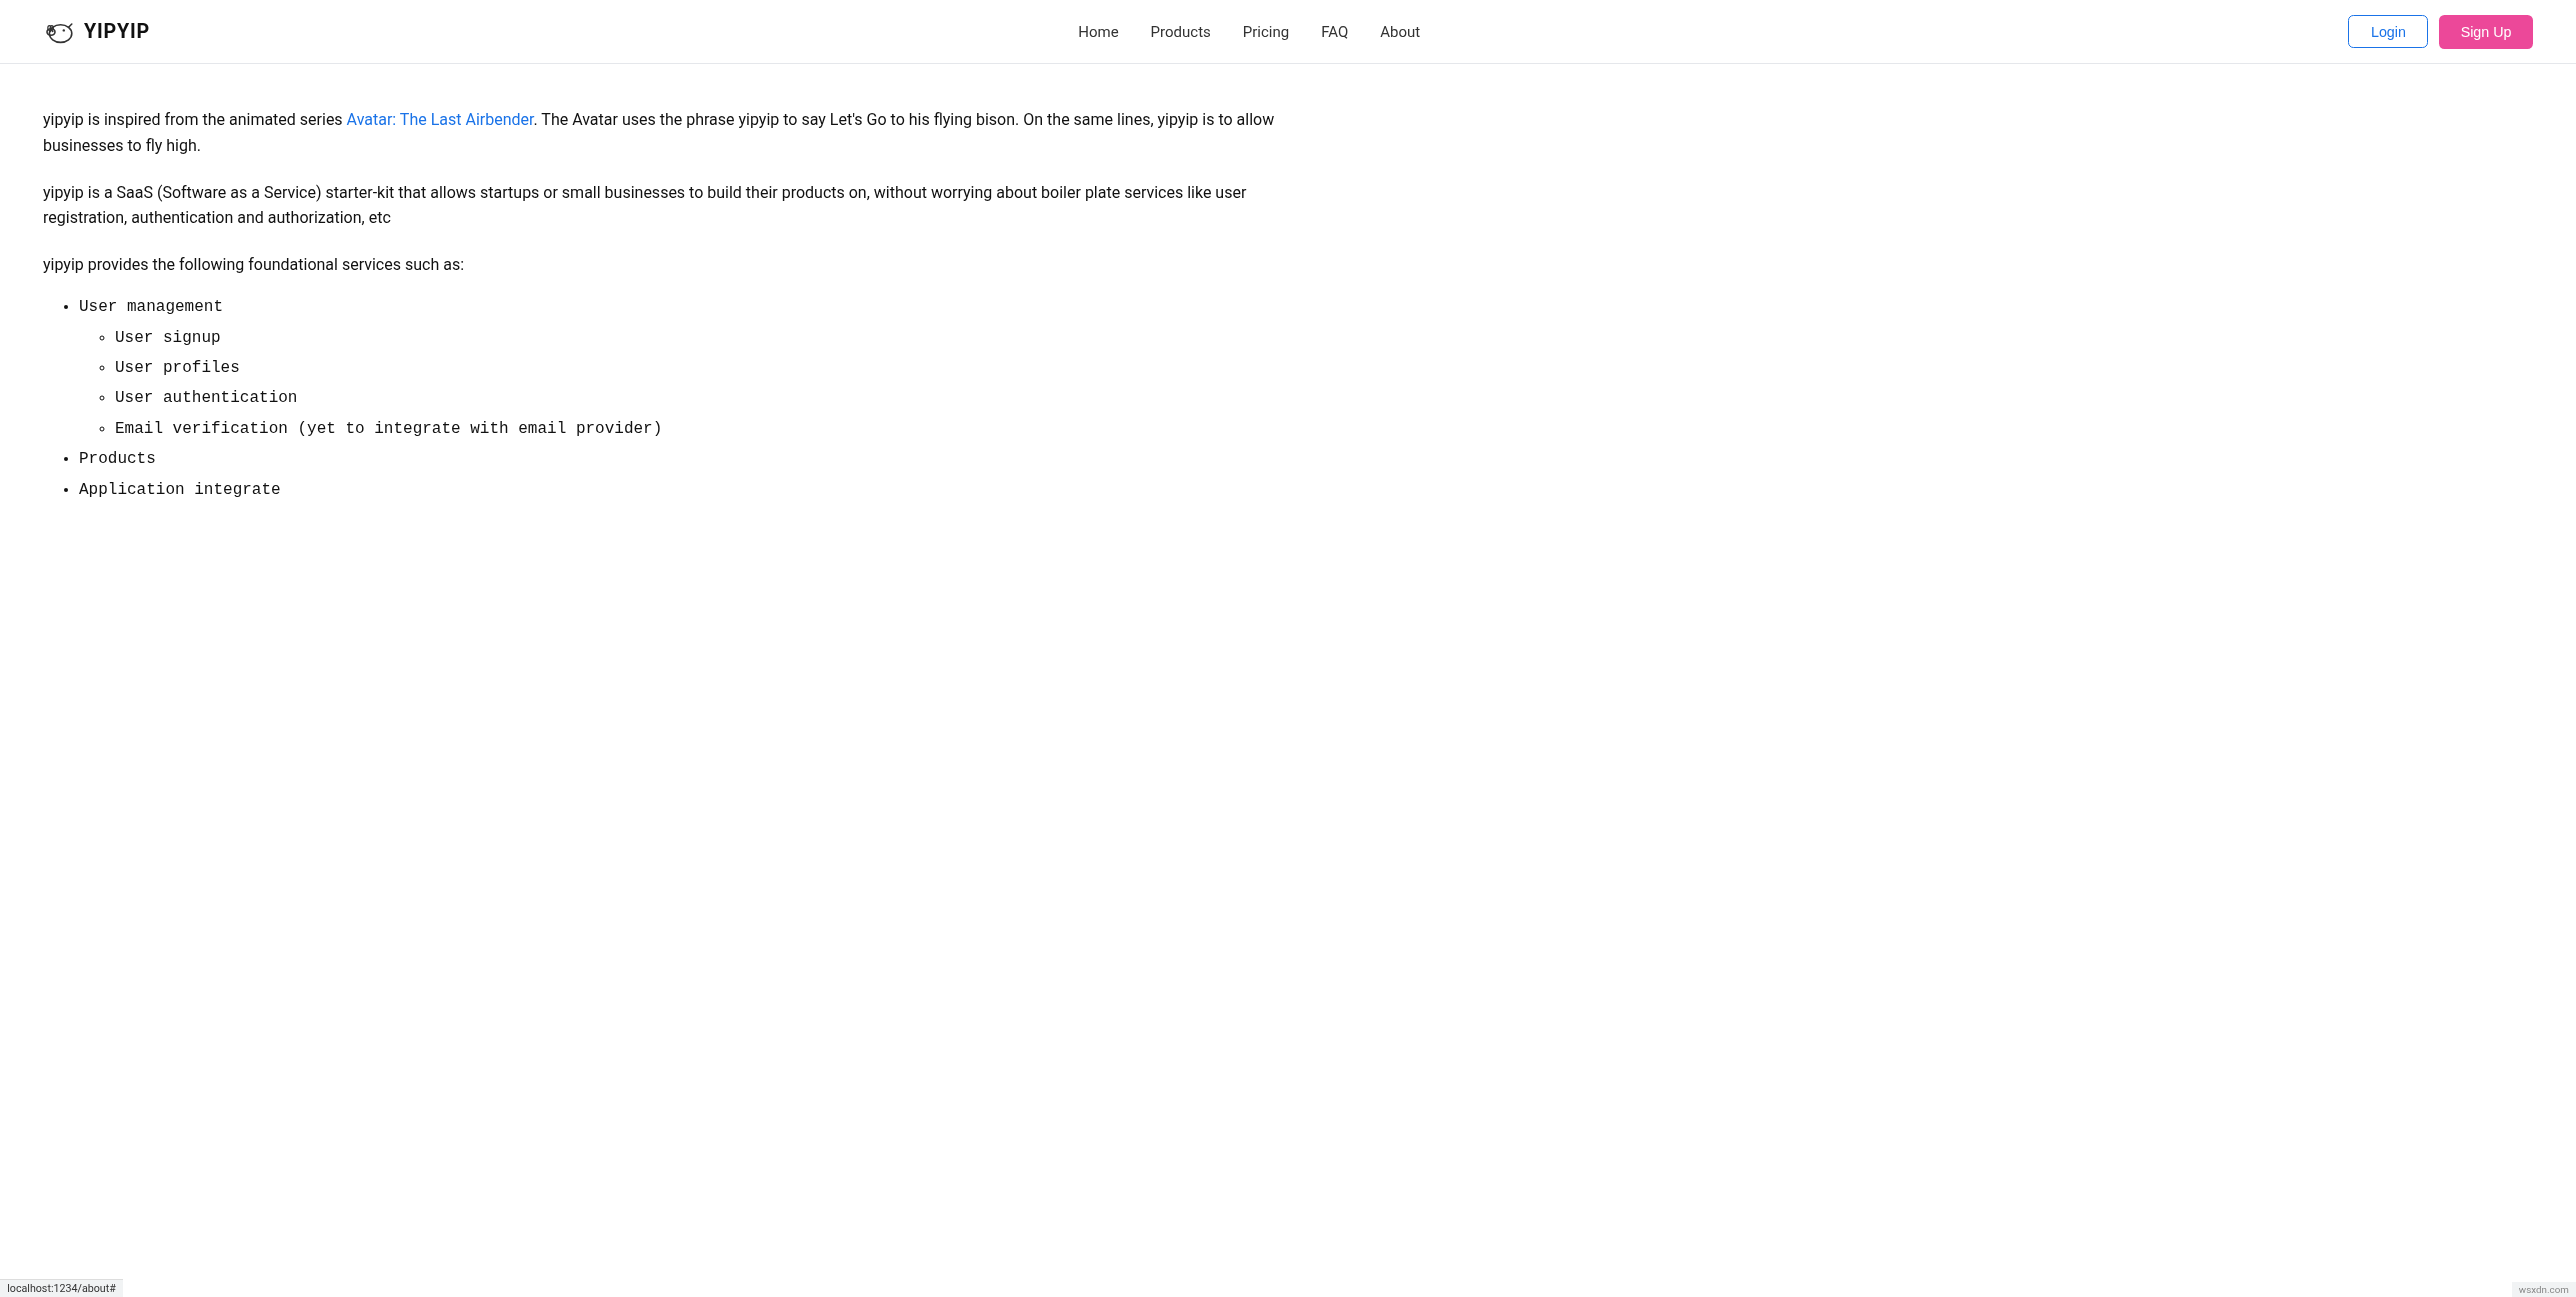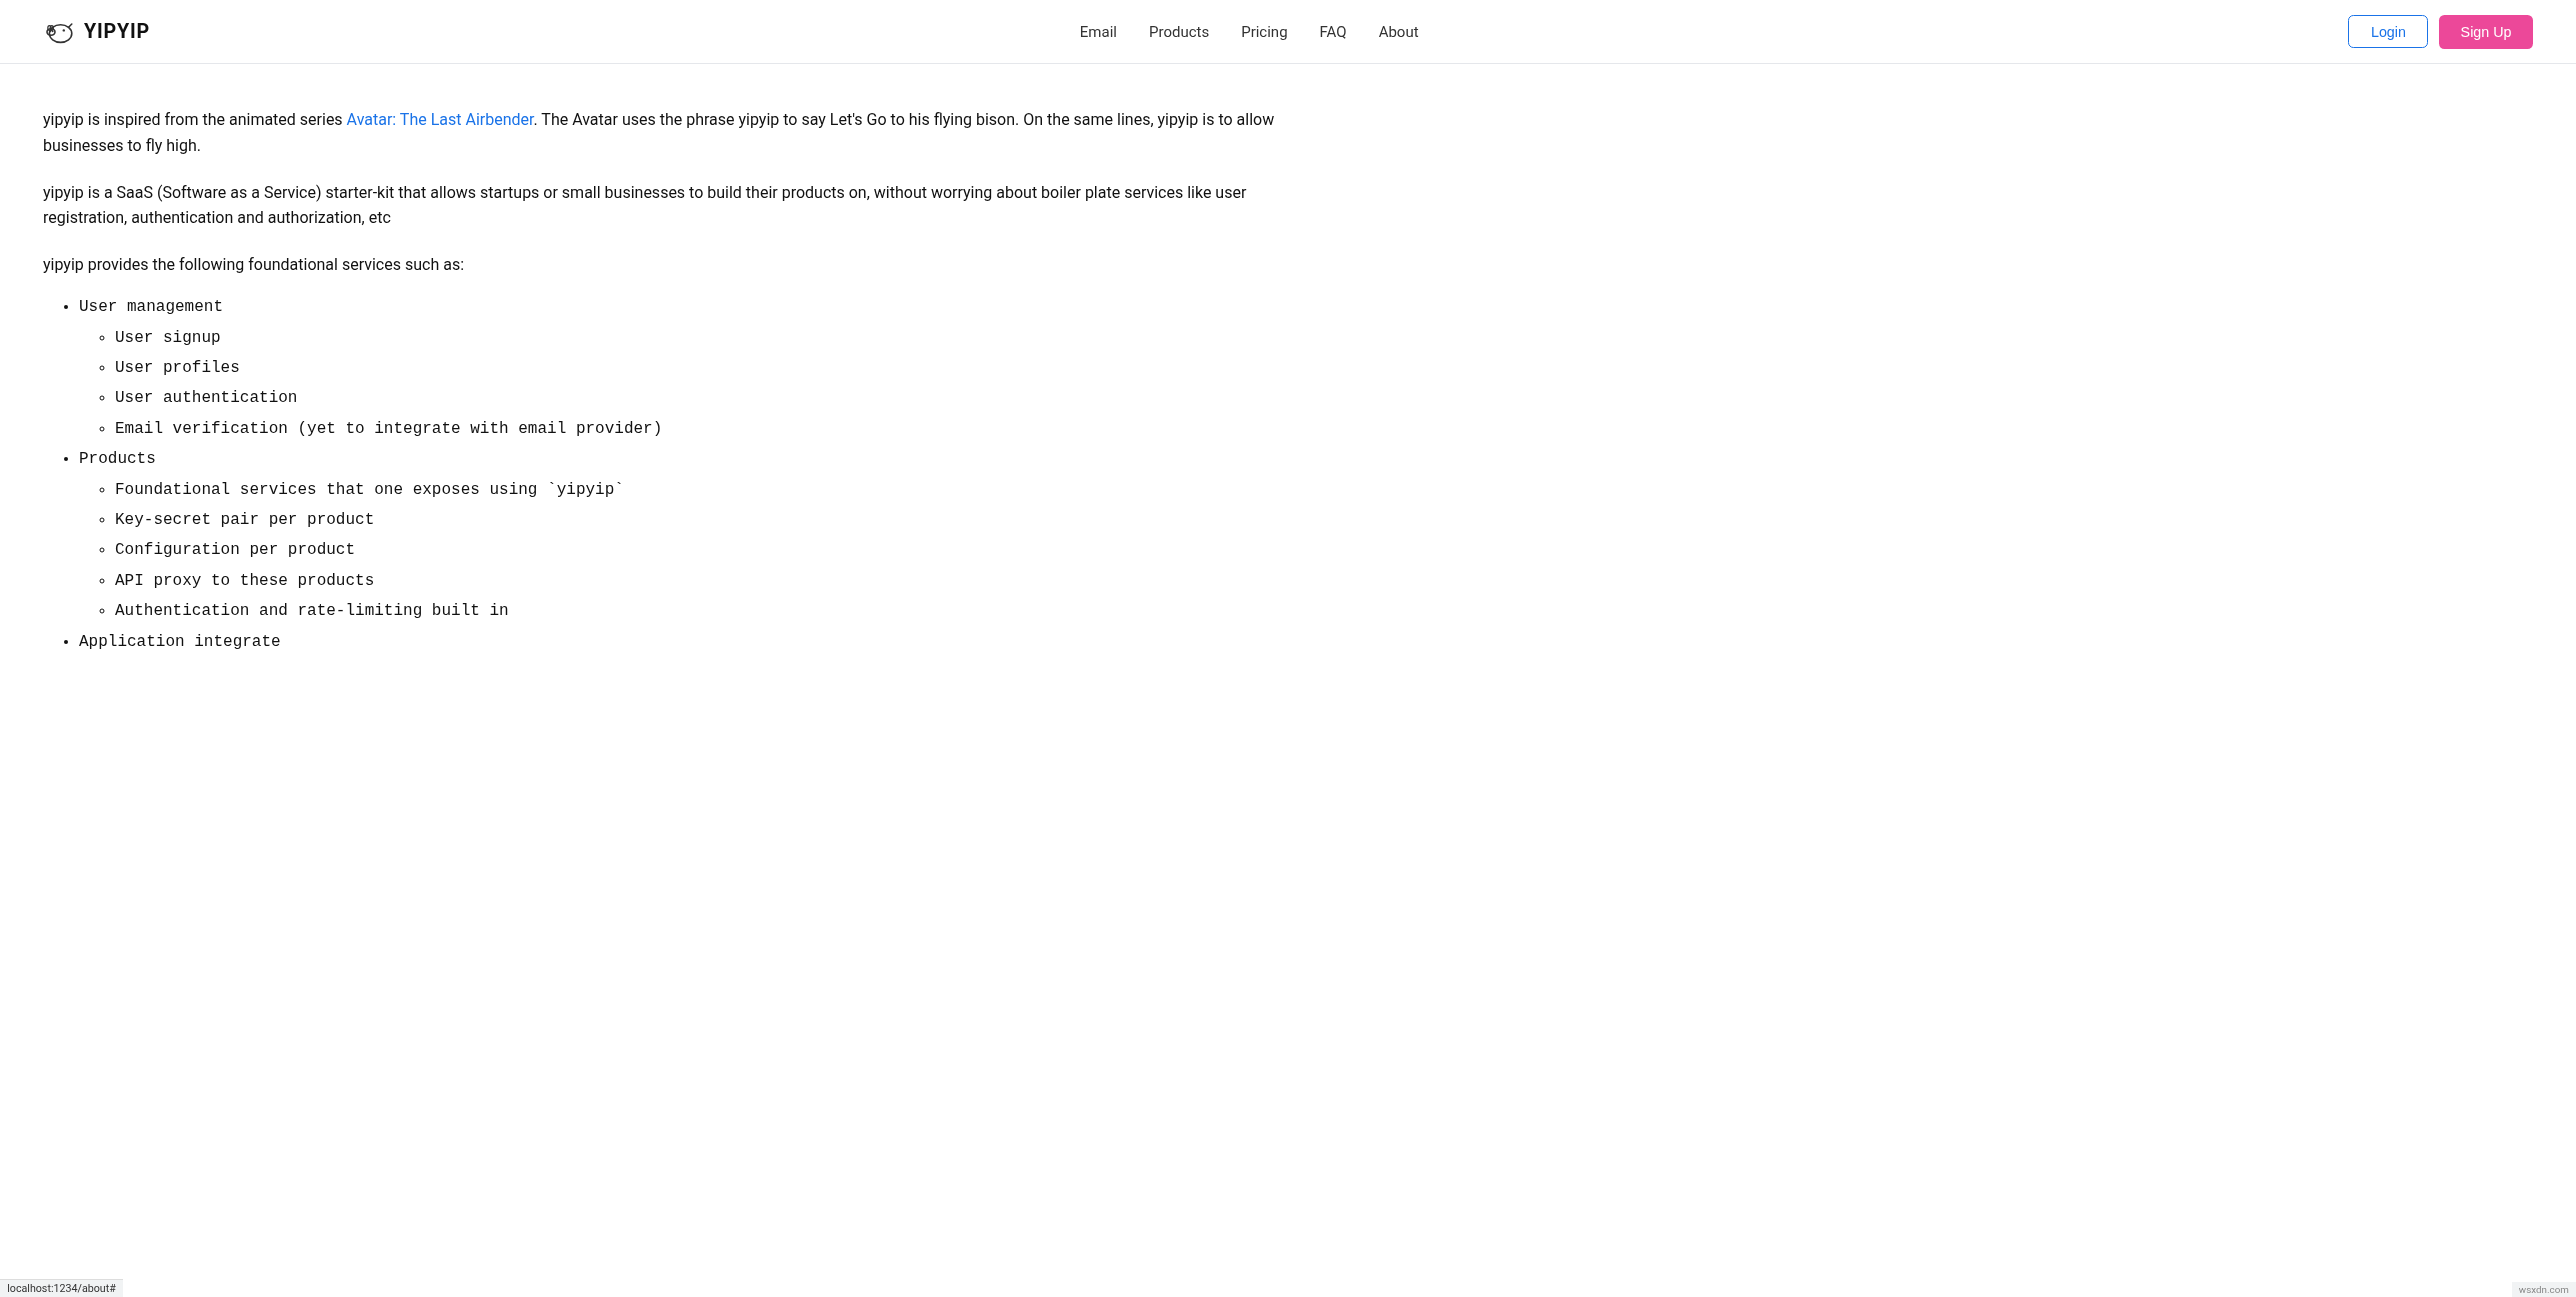--- a/index.html
+++ b/index.html
@@ -170,21 +170,21 @@
       <circle cx="12" cy="19" r="1.2" fill="#333"></circle>
       <ellipse cx="11" cy="15" rx="2" ry="3" stroke="#333" stroke-width="1.5" fill="none"></ellipse>
       <ellipse cx="8" cy="15" rx="2" ry="3" stroke="#333" stroke-width="1.5" fill="none"></ellipse>
       <line x1="32" y1="14" x2="36" y2="10" stroke="#333" stroke-width="2" stroke-linecap="round"></line>
       <circle cx="26" cy="18" r="1.5" fill="#333"></circle>
     </svg>
     <span class="logo-text">YIPYIP</span>
   </a>
 
   <nav>
-    <a href="#">Email</a>
+    <a href="#">Home</a>
     <a href="#">Products</a>
     <a href="#">Pricing</a>
     <a href="#">FAQ</a>
     <a href="#">About</a>
   </nav>
 
   <div class="header-buttons">
     <button class="btn-login">Login</button>
     <button class="btn-signup">Sign Up</button>
   </div>
@@ -206,27 +206,20 @@
       <span>User management</span>
       <ul class="sub-list">
         <li>User signup</li>
         <li>User profiles</li>
         <li>User authentication</li>
         <li>Email verification (yet to integrate with email provider)</li>
       </ul>
     </li>
     <li>
       <span>Products</span>
-      <ul class="sub-list">
-        <li>Foundational services that one exposes using `yipyip`</li>
-        <li>Key-secret pair per product</li>
-        <li>Configuration per product</li>
-        <li>API proxy to these products</li>
-        <li>Authentication and rate-limiting built in</li>
-      </ul>
     </li>
     <li>
       <span>Application integrate</span>
     </li>
   </ul>
 </main>
 
 <div class="status-bar">localhost:1234/about#</div>
 <div class="wsxdn-badge">wsxdn.com</div>
 

